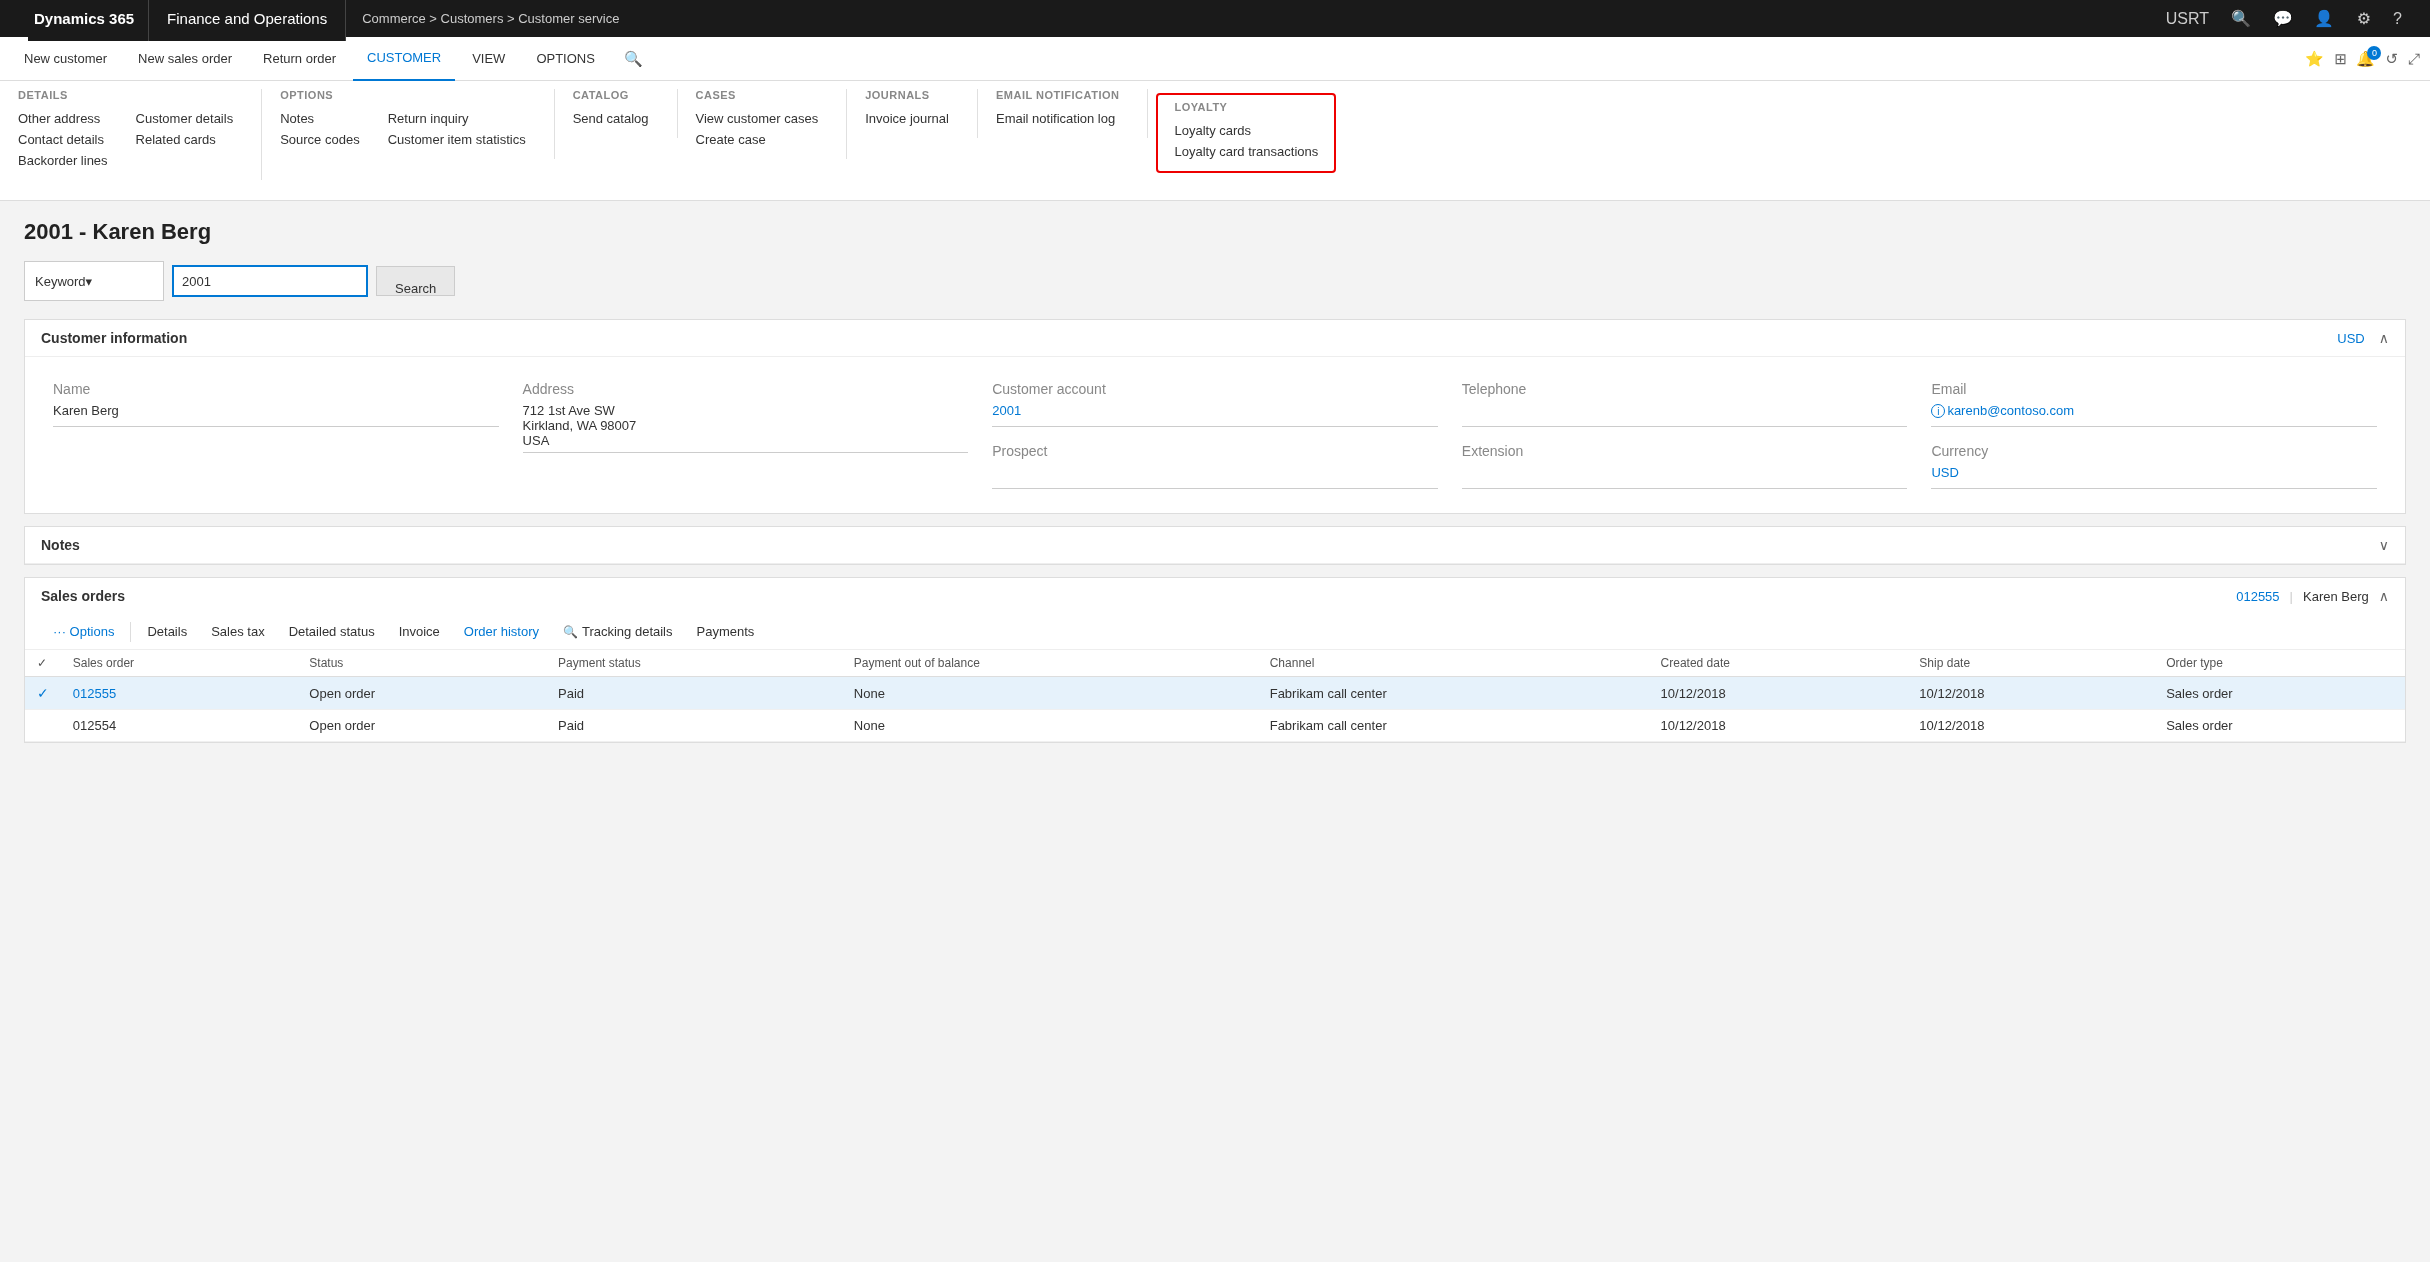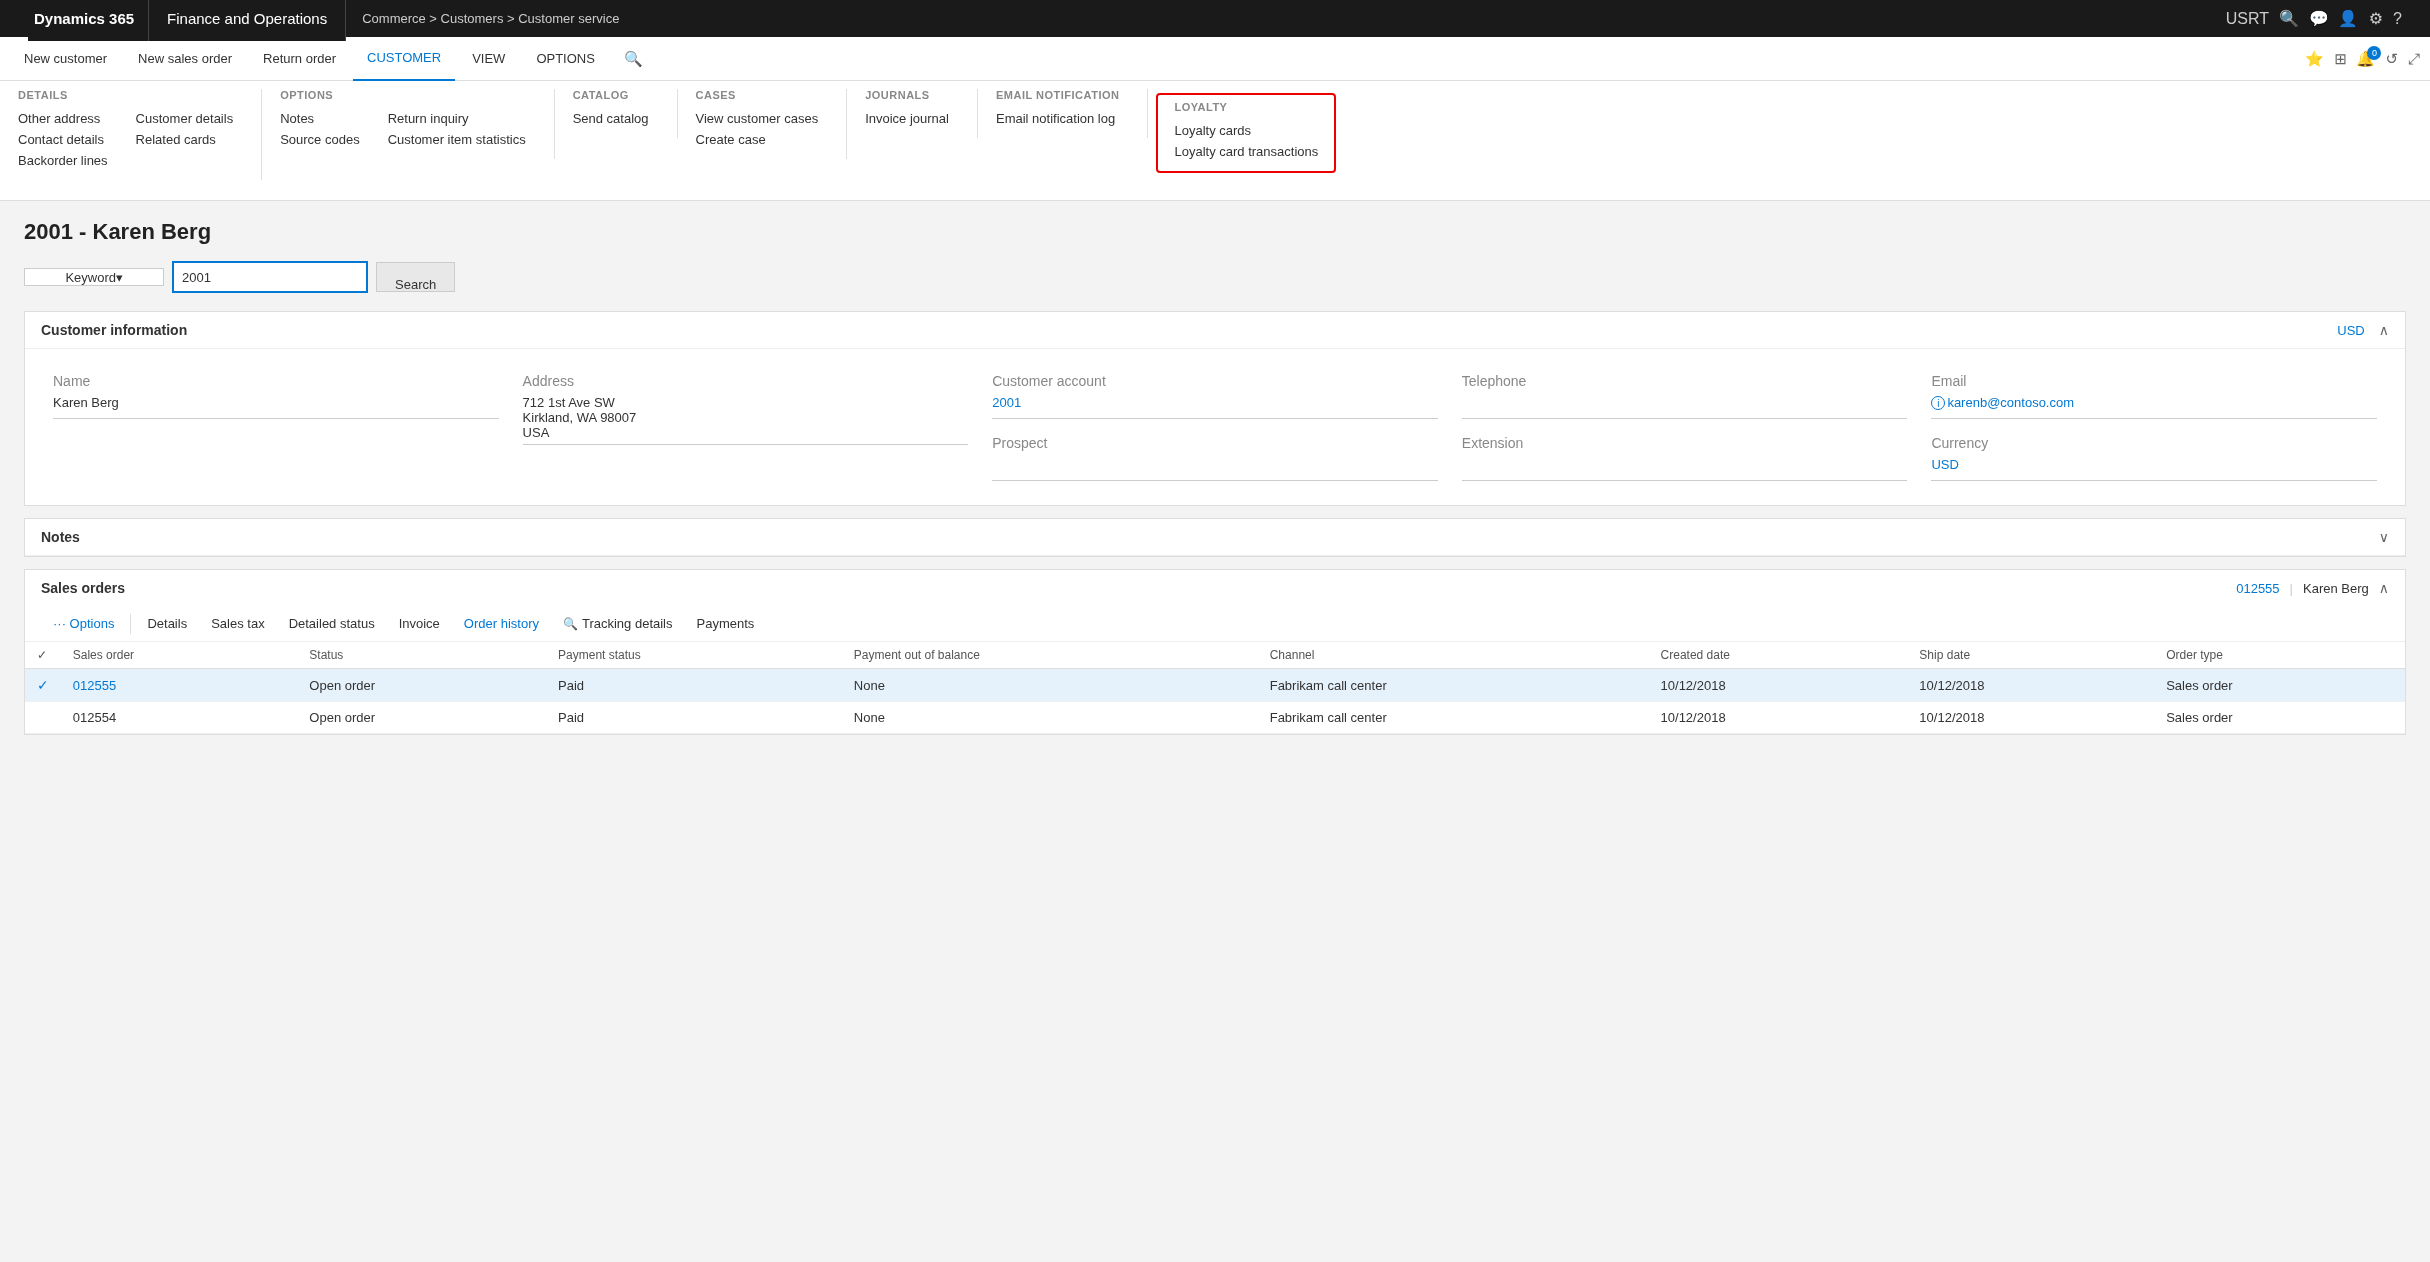--- a/index.html
+++ b/index.html
@@ -42,21 +42,21 @@
     }
     .breadcrumb {
       color: #ccc;
       font-size: 13px;
       padding: 0 16px;
       flex: 1;
     }
     .top-bar-right {
       display: flex;
       align-items: center;
-      gap: 10px;
+      gap: 22px;
       margin-left: auto;
       color: #ccc;
       font-size: 13px;
     }
     .top-bar-icon {
       color: #ccc;
       font-size: 16px;
       cursor: pointer;
     }
 
@@ -176,25 +176,25 @@
       align-items: center;
       gap: 8px;
       margin-bottom: 18px;
     }
     .keyword-select {
       display: flex;
       align-items: center;
       border: 1px solid #ccc;
       background: #fff;
       padding: 0 10px;
-      height: 18px;
+      height: 40px;
       font-size: 13px;
       cursor: pointer;
       min-width: 140px;
-      justify-content: center;
+      justify-content: flex-start;
     }
     .search-input {
       border: 2px solid #0078d4;
       height: 32px;
       padding: 0 8px;
       font-size: 13px;
       min-width: 140px;
       outline: none;
       color: #333;
     }

